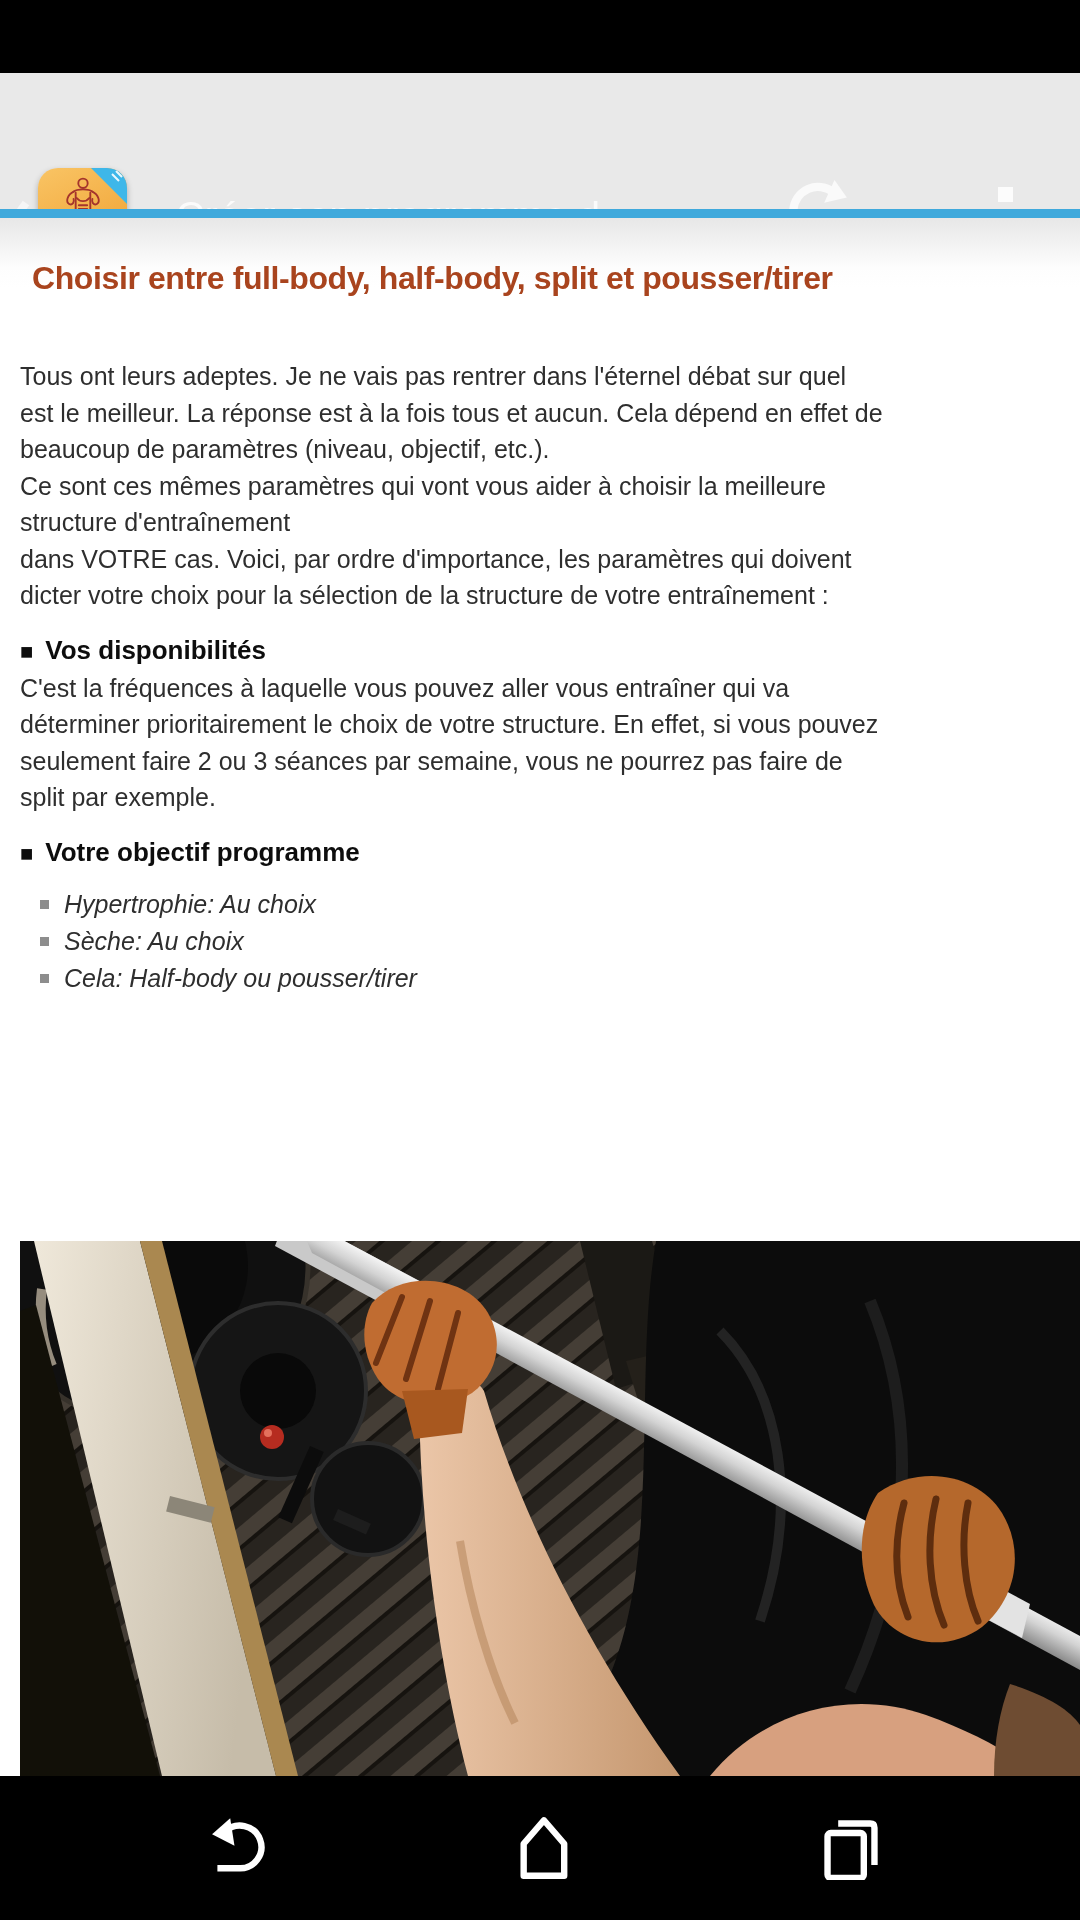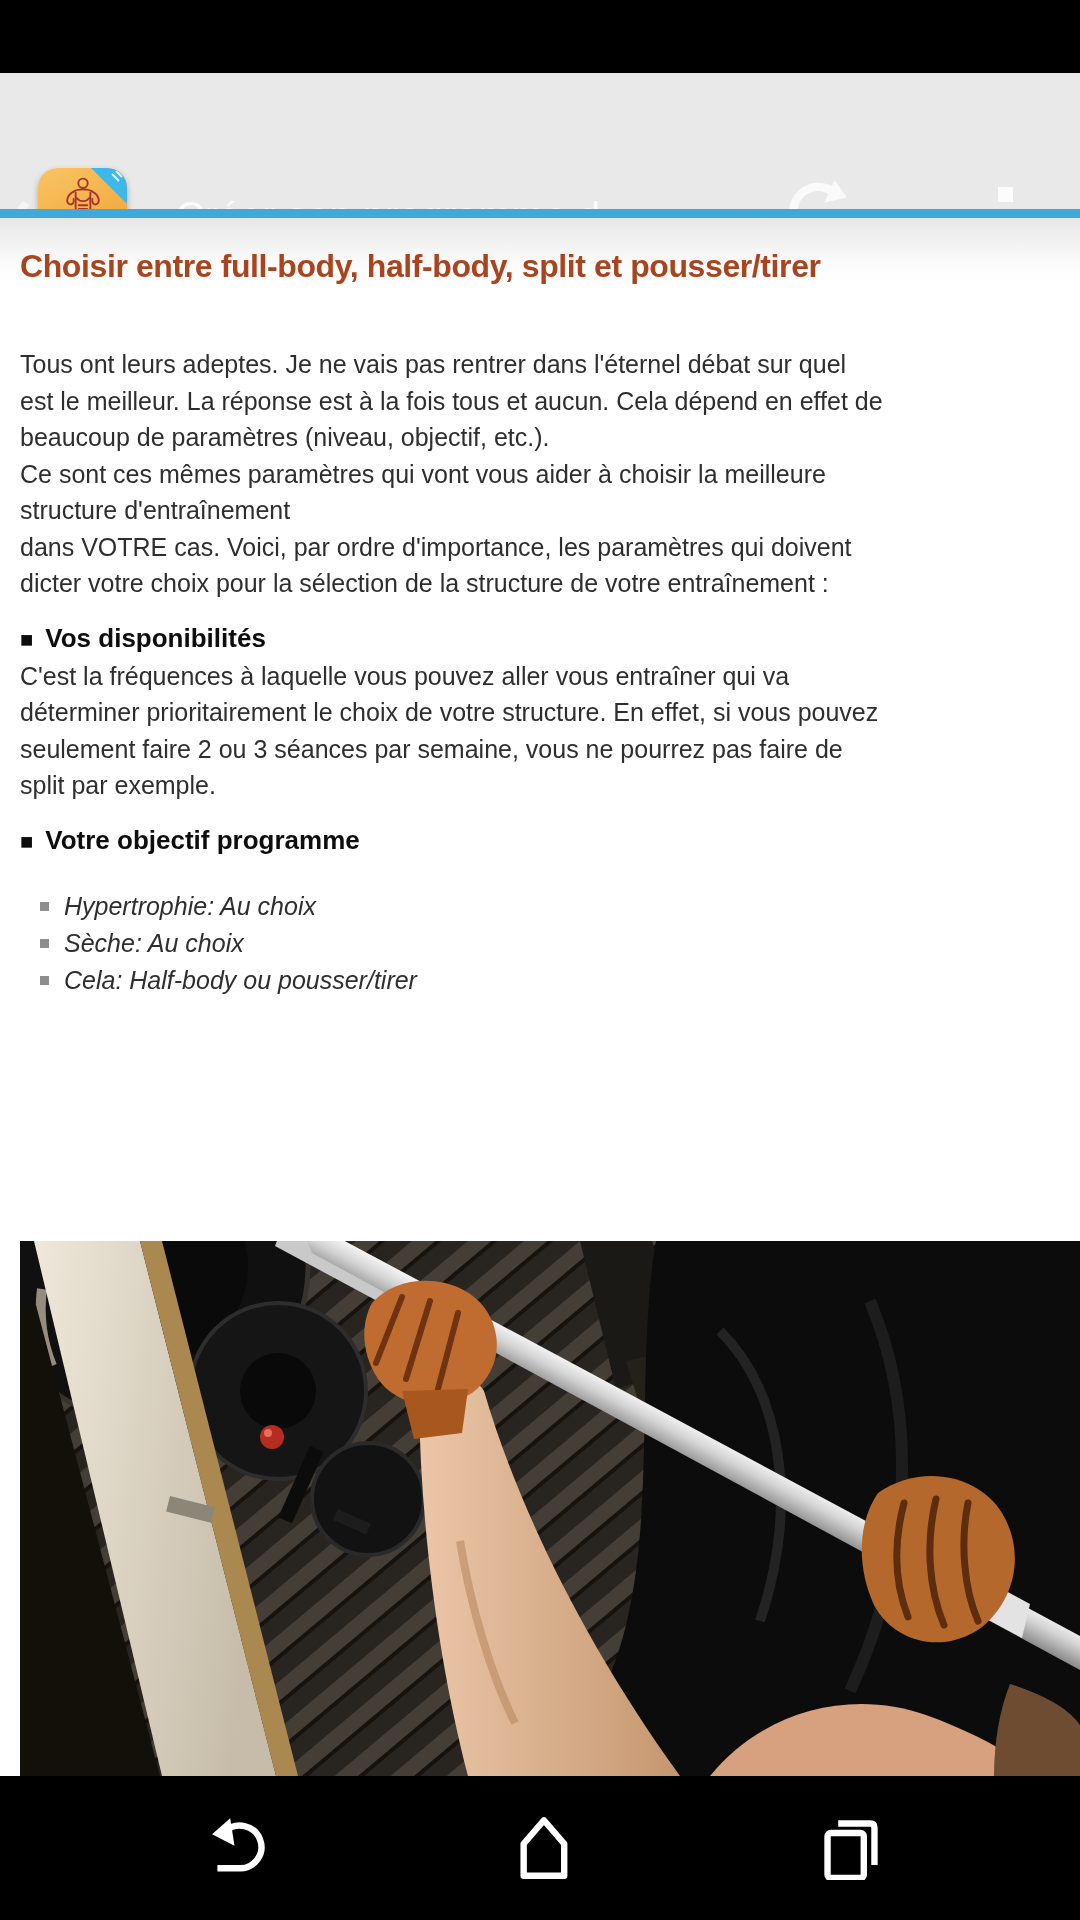--- a/index.html
+++ b/index.html
@@ -30,28 +30,28 @@
   .overflow-button{left:982px;top:108px;width:46px;height:76px;background:none;border:none;padding:0;cursor:pointer;
                    display:flex;flex-direction:column;align-items:center;justify-content:center;gap:10px;}
   .overflow-button span{width:15px;height:15px;background:#fcfcfc;display:block;}
 
   
   .accent-line{top:209px;left:0;right:0;height:9px;background:#3fa9dc;}
 
   
   .content{top:218px;left:0;right:0;height:1558px;padding:0 20px;box-sizing:border-box;
            background:linear-gradient(#e7e7e7 0,#fdfdfd 50px,#ffffff 70px);}
-  h1.article-heading{margin:0;padding-top:28px;font-size:32px;line-height:40px;font-weight:bold;
+  h1.article-heading{margin:12px;padding-top:28px;font-size:32px;line-height:40px;font-weight:bold;
      color:#a9441e;letter-spacing:-0.4px;white-space:nowrap;}
   .intro{margin:60px 0 0;font-size:25px;line-height:36.5px;color:#2e2e2e;white-space:pre-line;}
   .section{margin-top:18px;}
   .section-head{font-size:26px;line-height:36px;font-weight:bold;color:#0d0d0d;}
   .section-marker{font-size:22px;margin-right:12px;}
   .section-body{margin:0;font-size:25px;line-height:36.5px;color:#2e2e2e;white-space:pre-line;}
-  ul.options{list-style:none;margin:28px 0 0;padding:0 0 0 20px;}
+  ul.options{list-style:none;margin:14px 0 0;padding:0 0 0 20px;}
   ul.options li{position:relative;padding-left:24px;font-style:italic;font-size:25px;
                 line-height:37px;color:#2e2e2e;}
   ul.options li::before{content:"";position:absolute;left:0;top:14px;width:9px;height:9px;background:#8d8d8d;}
 
   
   .photo-figure{top:1241px;left:20px;width:1060px;height:535px;}
   .photo-figure svg{display:block;width:100%;height:100%;}
 
   
   .nav-bar{top:1776px;left:0;right:0;height:144px;background:#000;}

